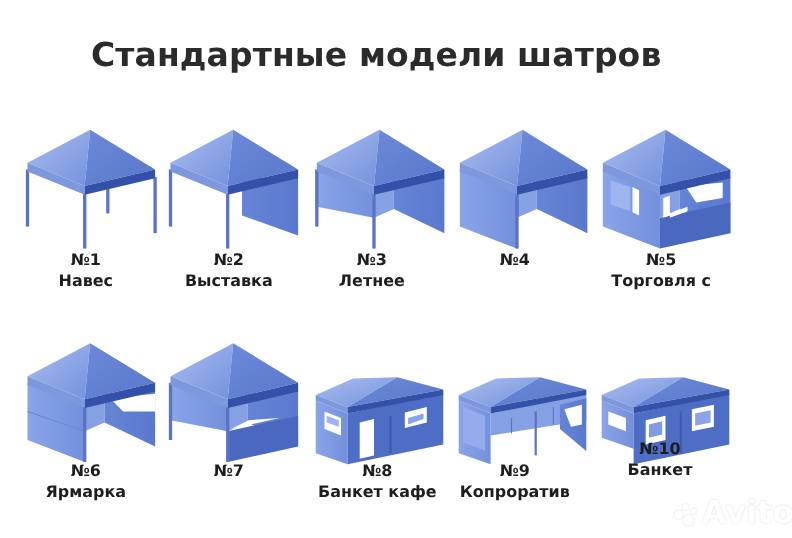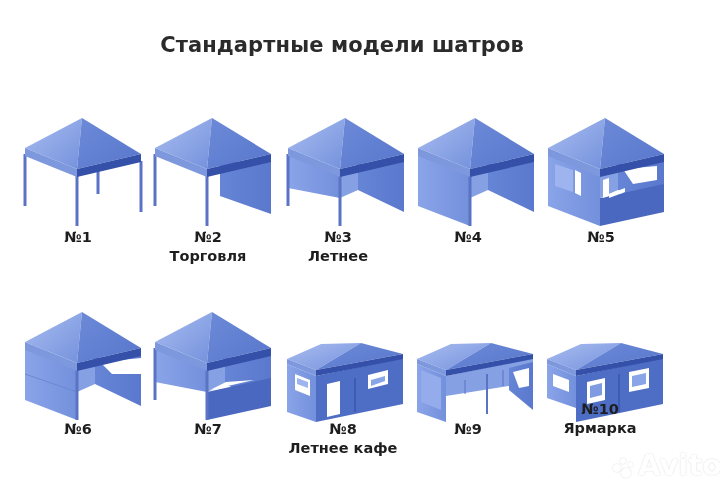--- a/index.html
+++ b/index.html
@@ -1,17 +1,17 @@
 <!DOCTYPE html>
 <html><head>
 <meta charset="utf-8">
 <style>
   html,body{margin:0;padding:0;background:#ffffff;}
   body{width:720px;height:489px;position:relative;overflow:hidden;font-family:"DejaVu Sans","Liberation Sans",sans-serif;}
-  .title{position:absolute;left:0;top:33px;width:684px;text-align:center;font-size:21px;font-weight:bold;color:#2b2b2b;letter-spacing:0.1px;}
+  .title{position:absolute;left:0;top:33px;width:684px;text-align:center;font-size:30px;font-weight:bold;color:#2b2b2b;letter-spacing:0.1px;}
   .tent{position:absolute;}
   .tent svg{position:absolute;left:0;top:0;overflow:visible;}
   .label{position:absolute;text-align:center;font-weight:bold;color:#1e1e1e;font-size:14.5px;line-height:19px;white-space:nowrap;}
   .watermark{position:absolute;left:612px;top:448px;font-size:29px;color:#ffffff;font-weight:bold;font-family:"DejaVu Sans",sans-serif;opacity:0.9;
     text-shadow:0 0 1px #d8d8d8,0 0 2px #e4e4e4;}
   .wm-dots{position:absolute;left:613px;top:458px;width:20px;height:20px;}
   .wm-dots span{position:absolute;border-radius:50%;background:#fff;box-shadow:0 0 1.5px #d0d0d0;}
 </style>
 </head>
 <body>
@@ -104,34 +104,36 @@
     <polygon points="66,80 82,74 82,78 66,84" fill="#ffffff"></polygon>
     <polygon points="62,4 5,34 57,55" fill="url(#roofL)"></polygon>
     <polygon points="62,4 57,55 121,40" fill="url(#roofR)"></polygon>
     <polygon points="5,34 57,55 57,63 5,42" fill="#7e98de"></polygon>
     <polygon points="57,55 121,40 121,48 57,63" fill="#3450a8"></polygon>
   </svg>
 </div>
 
 <div class="label" style="left:20px;top:228px;width:116px;">
   <div>№1</div>
+  <div>Навес</div>
 </div>
 <div class="label" style="left:148px;top:228px;width:120px;">
   <div>№2</div>
-  <div>Торговля</div>
+  <div>Выставка</div>
 </div>
 <div class="label" style="left:278px;top:228px;width:120px;">
   <div>№3</div>
   <div>Летнее</div>
 </div>
 <div class="label" style="left:408px;top:228px;width:120px;">
   <div>№4</div>
 </div>
 <div class="label" style="left:538px;top:228px;width:126px;">
   <div>№5</div>
+  <div>Торговля с</div>
 </div>
 
 <div class="tent" style="left:20px;top:308px;width:126px;height:115px;">
   <svg width="126" height="115">
     <polygon points="57,62 75,50 75,76 57,84" fill="#86a0e4"></polygon>
     <polygon points="5,40 57,62 57,112 5,92" fill="url(#wallL)"></polygon>
     <line x1="5" y1="66" x2="57" y2="84" stroke="#6b88d6" stroke-width="1"></line>
     <polygon points="75,50 121,47 121,98 75,76" fill="url(#wallR)"></polygon>
     <polygon points="80,54 121,50 121,66 92,66" fill="#ffffff"></polygon>
     <line x1="57" y1="62" x2="57" y2="112" stroke="#5a73c4" stroke-width="3"></line>
@@ -204,34 +206,36 @@
     <polygon points="89,36 103,33 103,44 89,47" fill="#8aa4e8"></polygon>
     <polygon points="38,4 78,3 33,30 4,19" fill="url(#roofL)"></polygon>
     <polygon points="78,3 120,14 33,30" fill="url(#roofR)"></polygon>
     <polygon points="4,19 33,30 33,36 4,24" fill="#7e98de"></polygon>
     <polygon points="33,30 120,14 120,19 33,36" fill="#3450a8"></polygon>
   </svg>
 </div>
 
 <div class="label" style="left:20px;top:420px;width:116px;">
   <div>№6</div>
+  <div>Ярмарка</div>
 </div>
 <div class="label" style="left:148px;top:420px;width:120px;">
   <div>№7</div>
 </div>
 <div class="label" style="left:278px;top:420px;width:130px;">
   <div>№8</div>
-  <div>Летнее кафе</div>
+  <div>Банкет кафе</div>
 </div>
 <div class="label" style="left:408px;top:420px;width:120px;">
   <div>№9</div>
+  <div>Копроратив</div>
 </div>
 <div class="label" style="left:540px;top:400px;width:120px;">
   <div>№10</div>
-  <div>Ярмарка</div>
+  <div>Банкет</div>
 </div>
 
 <div class="wm-dots">
   <span style="left:0;top:6px;width:8px;height:8px;"></span>
   <span style="left:7px;top:0;width:6px;height:6px;"></span>
   <span style="left:8px;top:10px;width:10px;height:10px;"></span>
   <span style="left:15px;top:4px;width:5px;height:5px;"></span>
 </div>
 <div class="watermark" style="left:638px;">Avito</div>
 

